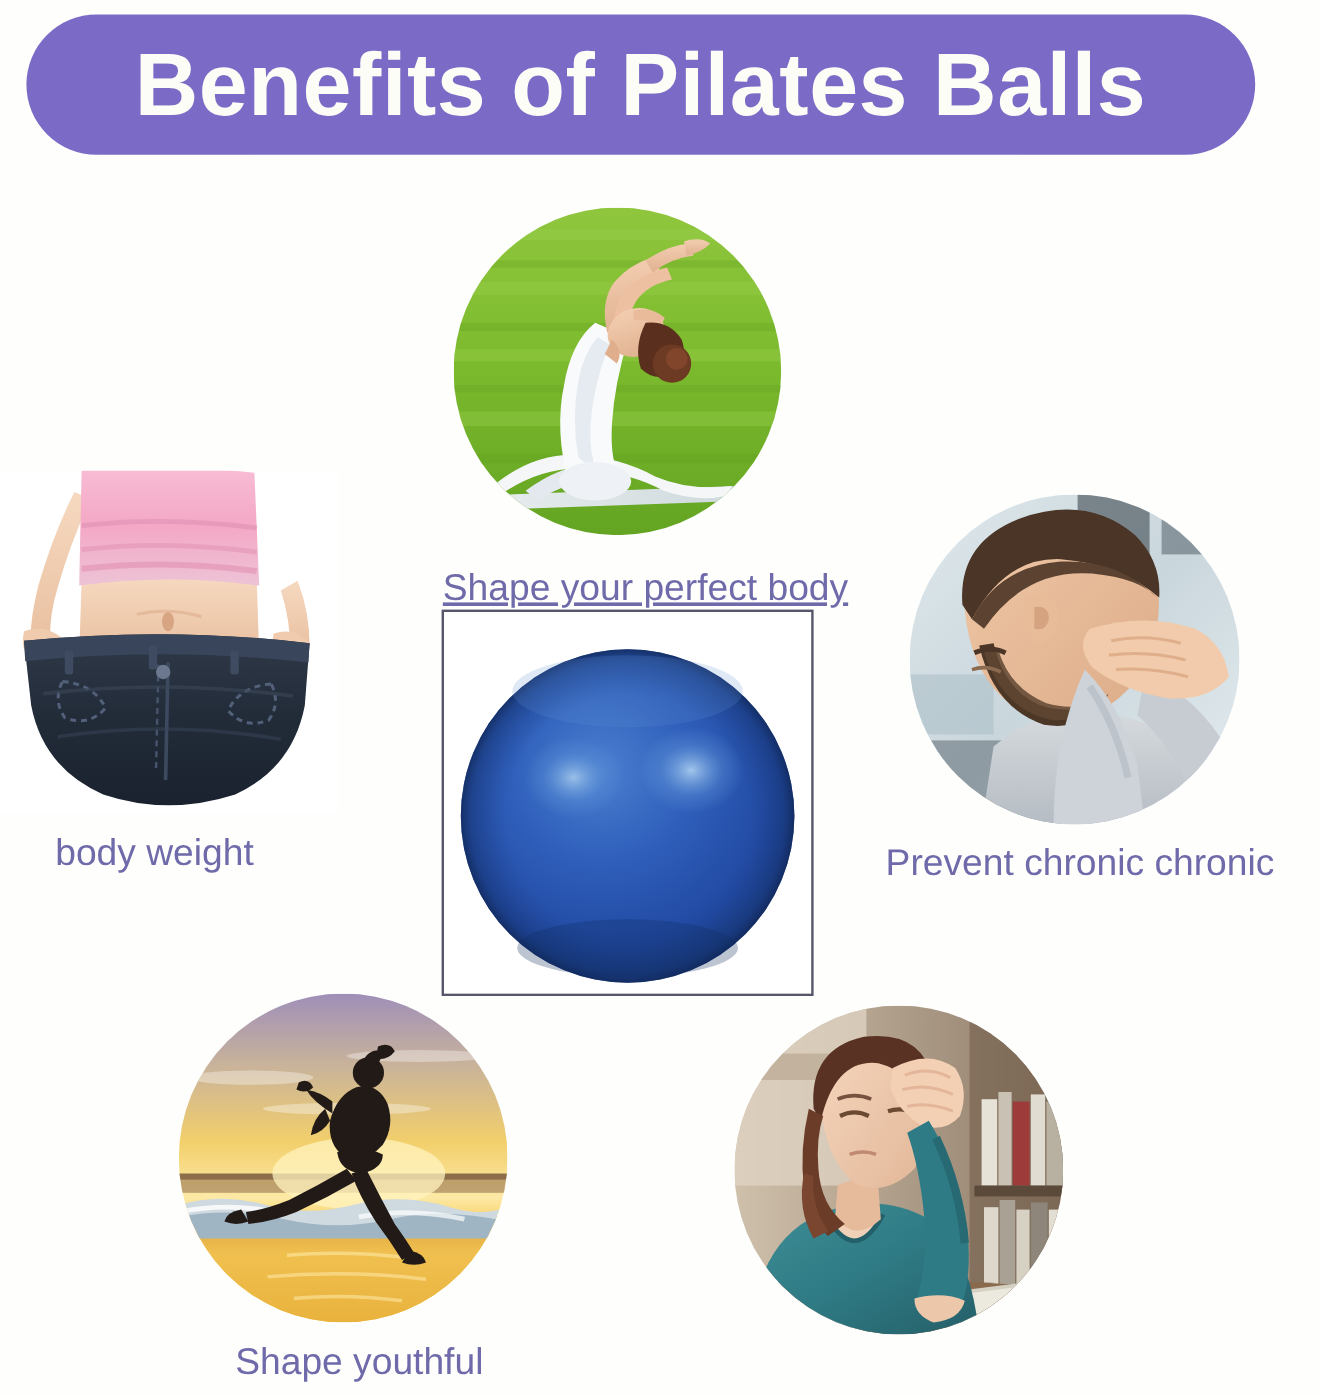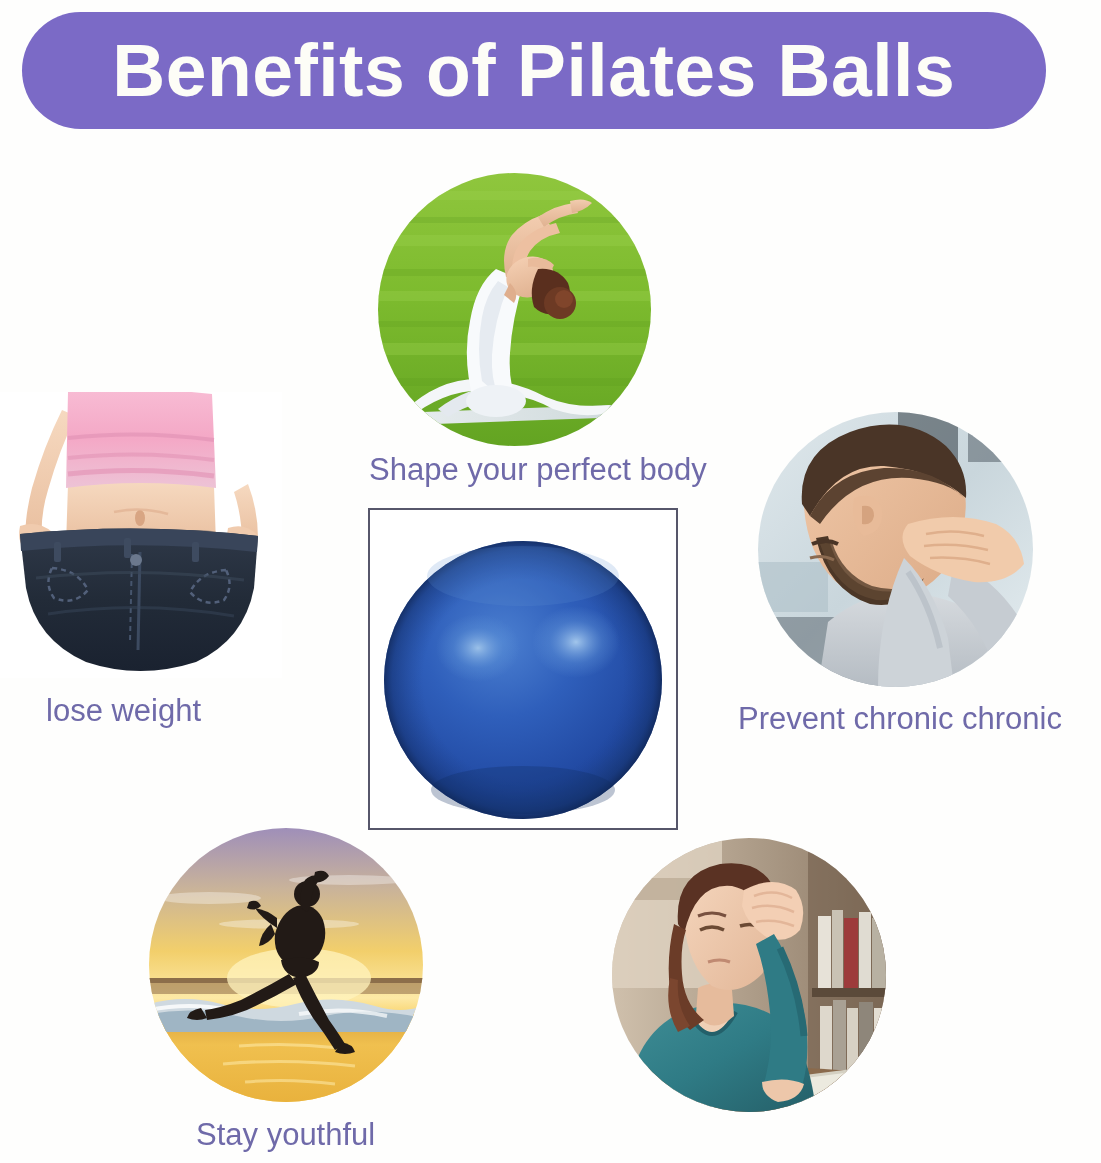--- a/index.html
+++ b/index.html
@@ -48,21 +48,21 @@
   }
 
   
   .caption{
     position:absolute;
     color:#6f6aa9;
     font-size:31px;
     line-height:1;
     white-space:nowrap;
   }
-  .cap-shape   { left:369px; top:454px; }
+  .cap-shape   { left:369px; top:474px;text-decoration:underline; }
   .cap-lose    { left:46px;  top:695px; }
   .cap-prevent { left:738px; top:703px; }
   .cap-youth   { left:196px; top:1119px; }
   .cap-elim    { left:578px; top:1122px; }
 </style>
 </head>
 <body>
 
 <div id="root">
 
@@ -180,21 +180,21 @@
 
       <circle cx="140" cy="168" r="6" fill="#6b788d"></circle>
 
       <path d="M56 176 Q82 178 92 198 Q78 214 58 206 Q48 192 56 176 Z" fill="none" stroke="#52607a" stroke-width="2.5" stroke-dasharray="5 4"></path>
       <path d="M230 178 Q204 180 194 200 Q208 216 228 208 Q238 194 230 178 Z" fill="none" stroke="#52607a" stroke-width="2.5" stroke-dasharray="5 4"></path>
 
       <path d="M40 186 Q144 174 248 188" stroke="#3a4759" stroke-width="3" fill="none" opacity="0.6"></path>
       <path d="M52 222 Q144 208 238 224" stroke="#38455a" stroke-width="3" fill="none" opacity="0.5"></path>
     </svg>
   </div>
-  <div class="caption cap-lose">lose weight</div>
+  <div class="caption cap-lose">body weight</div>
 
   <div class="photo-circle" style="left:758px; top:412px; width:275px; height:275px;">
     <svg viewBox="0 0 275 275" preserveAspectRatio="xMidYMid slice">
       <defs>
         <linearGradient id="bgOffice" x1="0" y1="0" x2="1" y2="1">
           <stop offset="0" stop-color="#dfe8ec"></stop>
           <stop offset="0.5" stop-color="#c9d6dc"></stop>
           <stop offset="1" stop-color="#e6eef1"></stop>
         </linearGradient>
         <linearGradient id="skinM" x1="0" y1="0" x2="1" y2="1">
@@ -339,21 +339,21 @@
         <path d="M156 146 Q168 170 180 192 Q190 206 196 216 L186 222 Q176 206 164 190 Q150 168 144 150 Z"></path>
         <path d="M192 214 Q204 216 206 224 Q196 228 186 224 Z"></path>
 
         <path d="M140 146 Q116 160 92 172 Q72 180 56 182 L58 192 Q78 190 98 182 Q124 170 148 156 Z"></path>
         <path d="M52 180 Q40 182 38 190 Q48 194 58 190 Z"></path>
       </g>
 
       <path d="M122 96 Q112 104 110 118 Q120 116 126 106 Z" fill="#221a16"></path>
     </svg>
   </div>
-  <div class="caption cap-youth">Stay youthful</div>
+  <div class="caption cap-youth">Shape youthful</div>
 
   <div class="photo-circle" style="left:612px; top:838px; width:274px; height:274px;">
     <svg viewBox="0 0 274 274" preserveAspectRatio="xMidYMid slice">
       <defs>
         <linearGradient id="shelfG" x1="0" y1="0" x2="1" y2="0">
           <stop offset="0" stop-color="#cfc0ac"></stop>
           <stop offset="1" stop-color="#8d7a66"></stop>
         </linearGradient>
         <linearGradient id="tealG" x1="0" y1="0" x2="1" y2="1">
           <stop offset="0" stop-color="#3f8e96"></stop>

